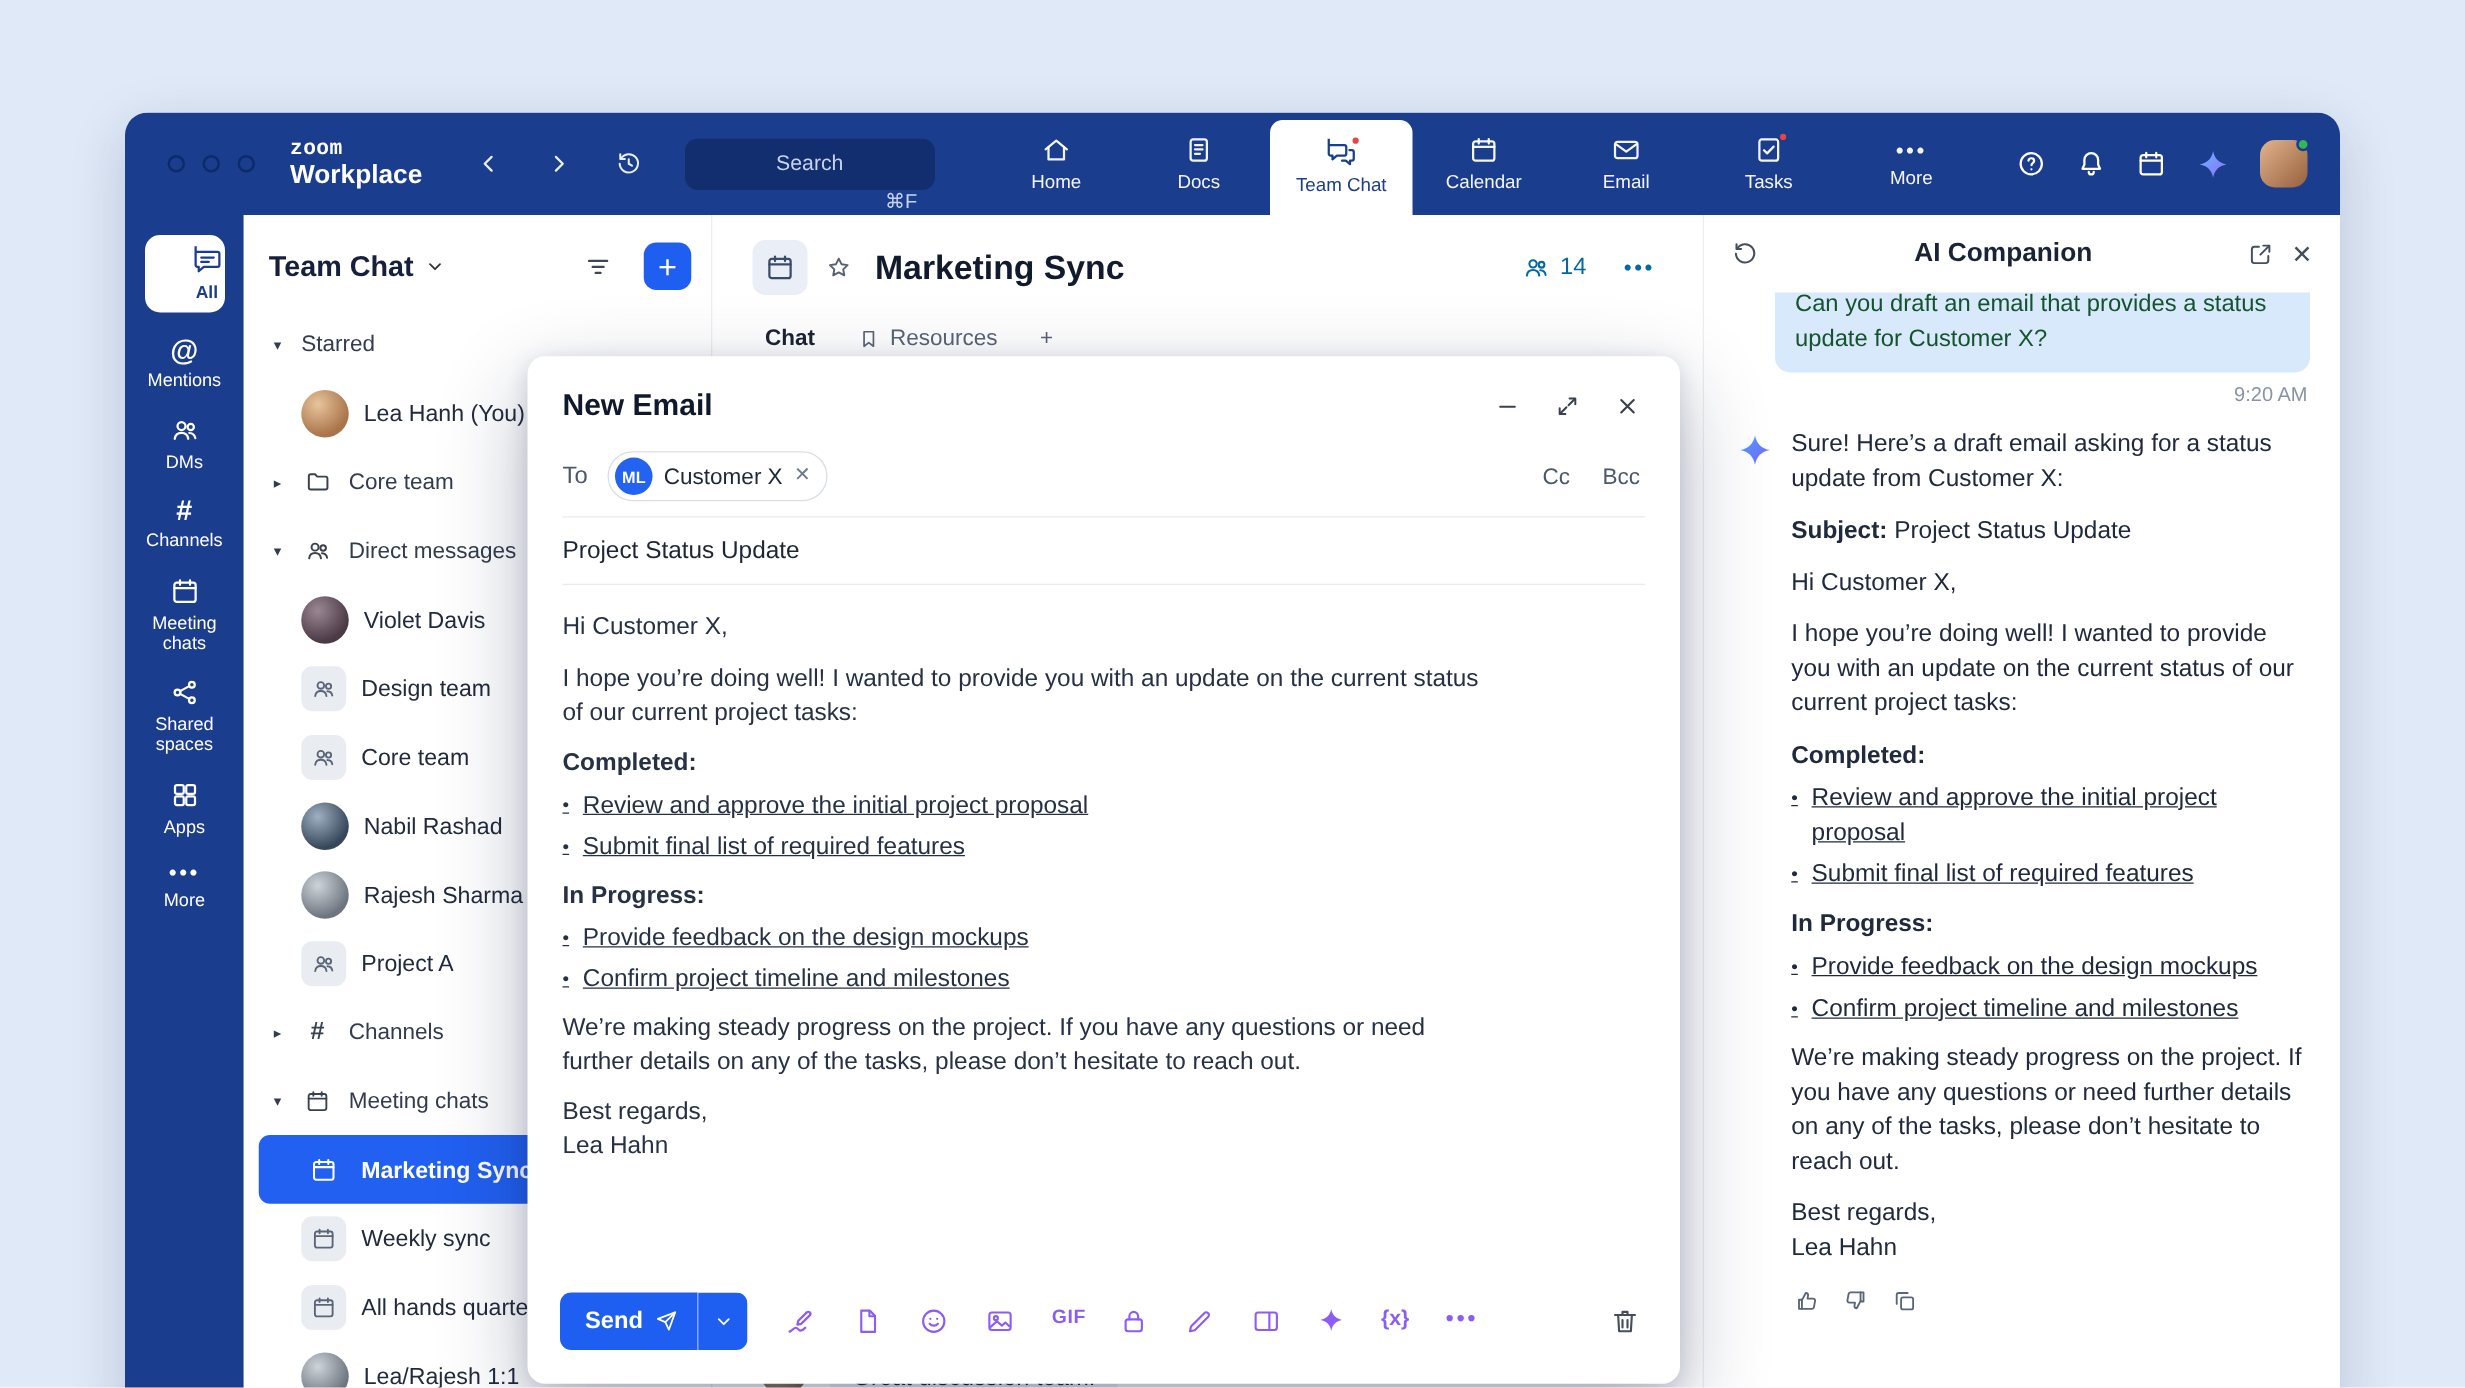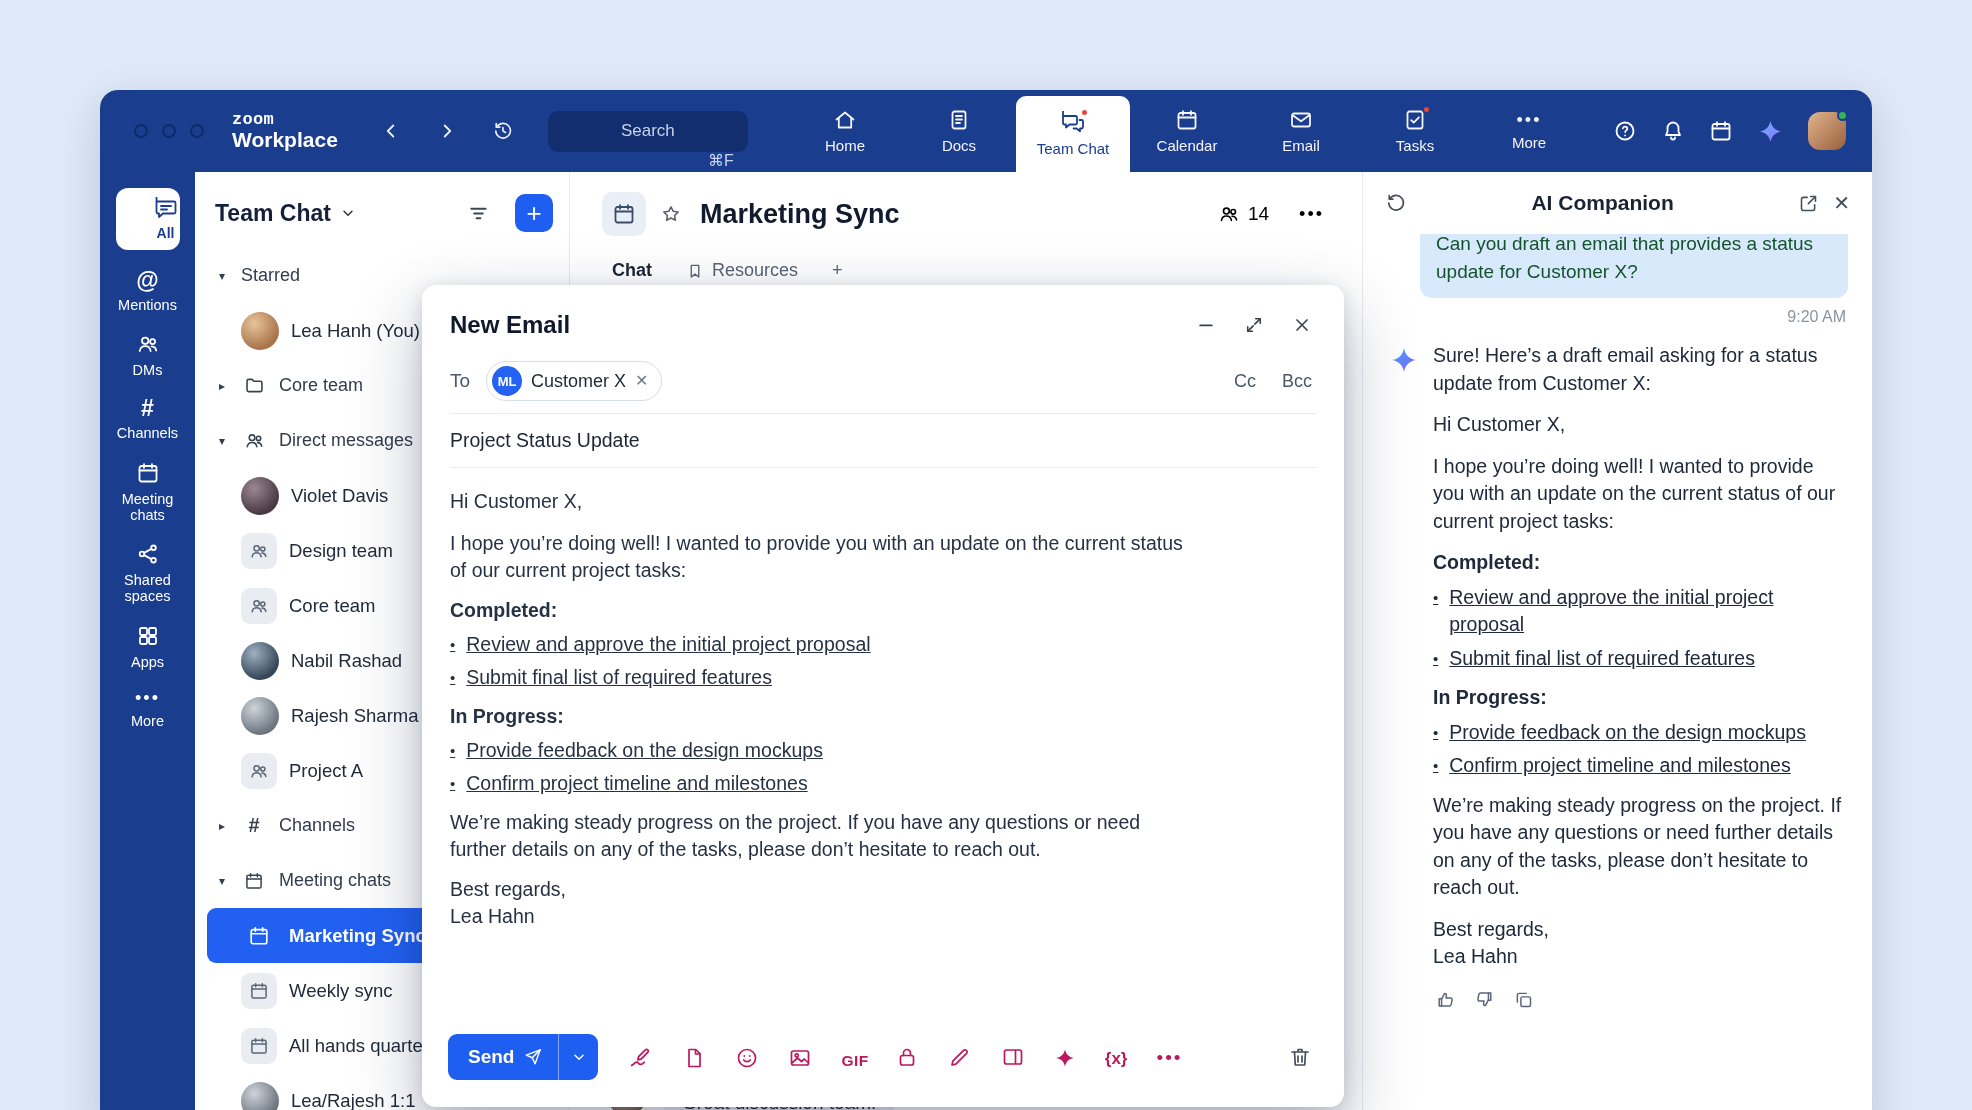--- a/index.html
+++ b/index.html
@@ -90,21 +90,21 @@
   .sb-label { white-space:nowrap; overflow:hidden; }
   .sb-row.sel { background:#2160f1; color:#fff; font-weight:600; margin-right:6px; }
   .sb-row.sel .sb-tile { background:transparent; color:#fff; }
 
   
   .main { flex:1; min-width:0; background:#fff; position:relative; }
   .main-head { display:flex; align-items:center; gap:14px; padding:20px 38px 0 32px; }
   .cal-tile { width:44px; height:44px; border-radius:10px; background:#e9eef7; color:#3c4c68; display:grid; place-items:center; }
   .star-btn { color:#57606f; }
   .main-title { font-size:27px; font-weight:700; color:#121b2e; margin-left:4px; }
-  .head-right { margin-left:auto; display:flex; align-items:center; gap:30px; color:#000000; }
+  .head-right { margin-left:auto; display:flex; align-items:center; gap:30px; color:#0369a1; }
   .members { display:flex; align-items:center; gap:8px; font-size:19px; }
   .tabs { display:flex; align-items:center; gap:34px; padding:24px 0 0 42px; font-size:18px; color:#5a6475; }
   .tab-active { color:#1c2433; font-weight:600; }
   .tab-res { display:flex; align-items:center; gap:8px; }
   .last-msg { position:absolute; left:38px; top:906px; display:flex; gap:18px; align-items:flex-start; }
   .msg-bubble { background:#eef1f5; border-radius:14px; padding:14px 18px; font-size:19px; color:#1e2736; white-space:nowrap; }
 
   
   .ai-panel { width:510px; background:#fff; border-left:1px solid #e6e9ef; display:flex; flex-direction:column; flex:none; }
   .ai-head { height:62px; flex:none; display:flex; align-items:center; padding:0 22px; gap:14px; color:#454e5c; }
@@ -142,21 +142,21 @@
   .m-subject { padding:15px 32px 15px 28px; font-size:19.5px; color:#1d2636; }
   .m-body { flex:1; overflow:hidden; padding:20px 32px 0 28px; font-size:19.5px; line-height:27px; color:#273144; }
   .m-text { max-width:740px; }
   .m-text p { margin:0 0 13px; }
   .m-text .greet { margin-bottom:15px; }
   .signoff { margin-top:50px; }
   .m-foot { flex:none; height:92px; display:flex; align-items:center; padding:0 32px 8px 26px; }
   .send-group { display:flex; margin-right:30px; }
   .send-btn { background:#1e5ff2; color:#fff; font-size:19px; font-weight:600; height:46px; border-radius:9px 0 0 9px; display:flex; align-items:center; gap:10px; padding:0 16px 0 20px; border:none; }
   .send-caret { background:#1e5ff2; color:#fff; width:40px; height:46px; border-radius:0 9px 9px 0; border:none; border-left:1px solid rgba(255,255,255,.45); display:grid; place-items:center; }
-  .tools { display:flex; align-items:flex-end; gap:29px; color:#be185d; }
+  .tools { display:flex; align-items:flex-start; gap:29px; color:#8b5cf6; }
   .tools.g2 { margin-left:26px; }
   .gif { font-size:15.5px; font-weight:800; letter-spacing:.5px; }
   .vars { font-size:17px; font-weight:600; }
   .dots3 { font-size:19px; letter-spacing:2px; }
   .trash { margin-left:auto; color:#454e5c; }
 </style>
 </head>
 <body>
 
 <div class="window">
@@ -578,20 +578,21 @@
                   <linearGradient id="g2" x1="0" y1="0" x2="1" y2="1">
                     <stop offset="0" stop-color="#4aa8ff"></stop>
                     <stop offset="1" stop-color="#7c5cff"></stop>
                   </linearGradient>
                 </defs>
                 <path fill="url(#g2)" d="M12 2.5c.9 5.3 4.2 8.6 9.5 9.5-5.3.9-8.6 4.2-9.5 9.5-.9-5.3-4.2-8.6-9.5-9.5 5.3-.9 8.6-4.2 9.5-9.5z"></path>
               </svg>
           </span>
           <div class="ai-content">
             <p>Sure! Here’s a draft email asking for a status update from Customer X:</p>
+            <p><b>Subject:</b> <span>Project Status Update</span></p>
             <p>Hi Customer X,</p>
             <p>I hope you’re doing well! I wanted to provide you with an update on the current status of our current project tasks:</p>
             <div class="lbl">Completed:</div>
             <ul class="blist">
               <li>
                   <span>Review and approve the initial project proposal</span>
                 </li>
               <li>
                   <span>Submit final list of required features</span>
                 </li>

